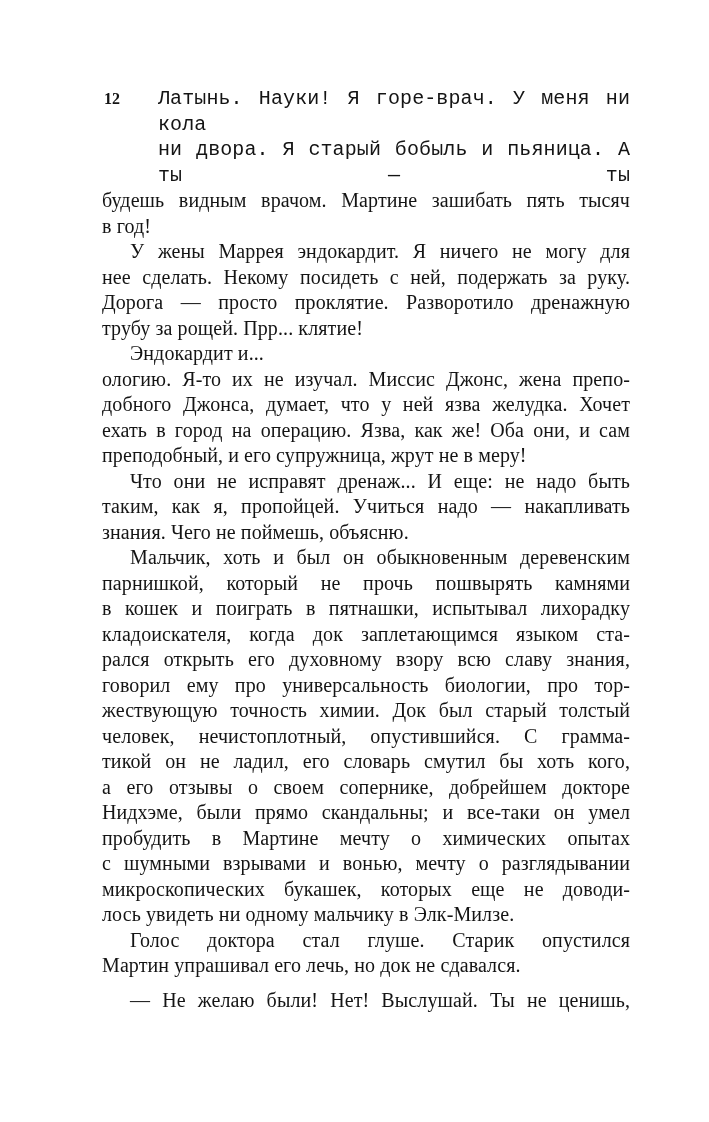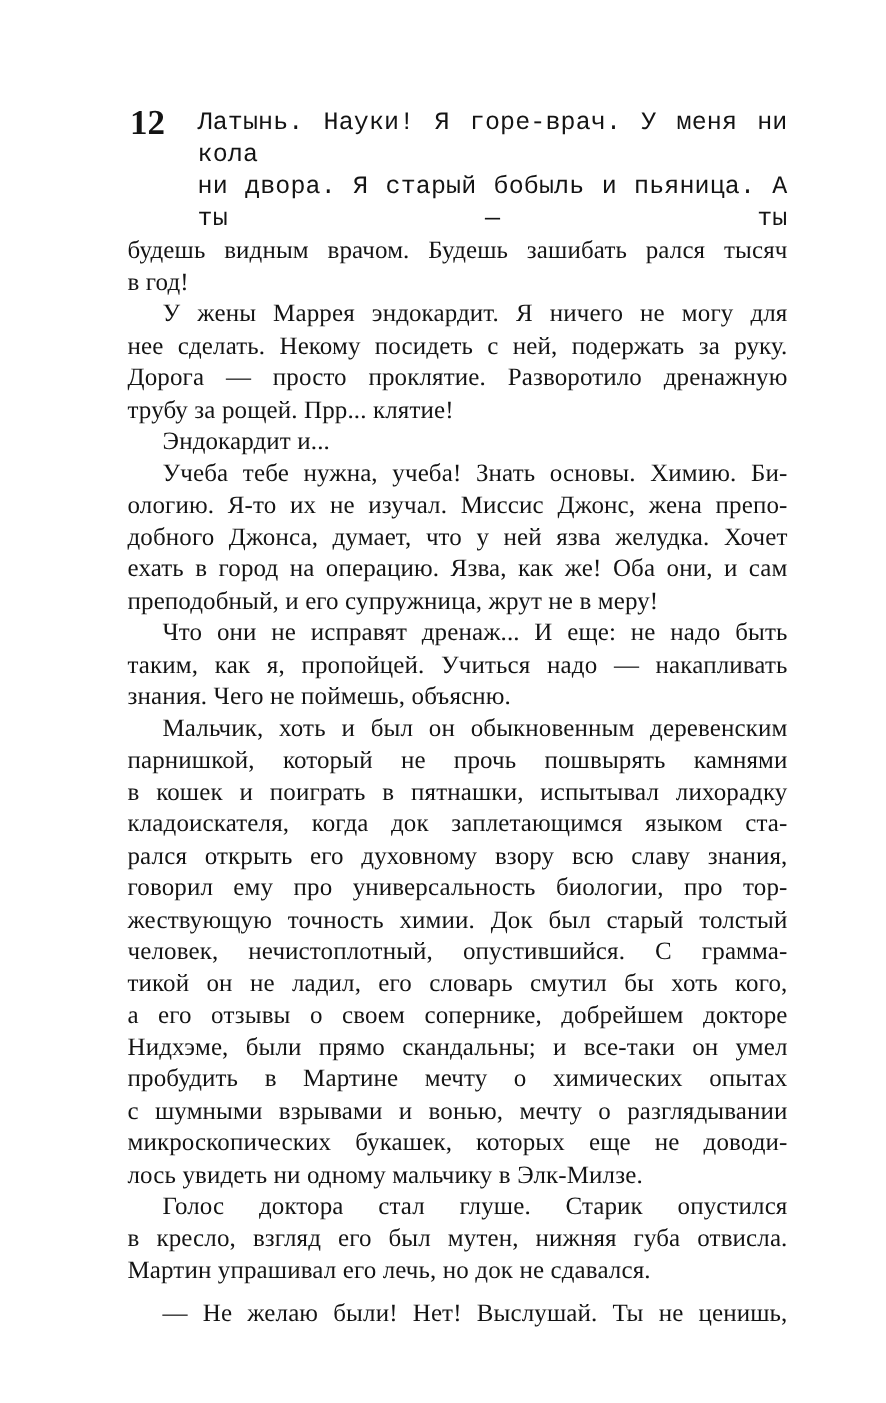--- a/index.html
+++ b/index.html
@@ -27,21 +27,21 @@
     color: #141414;
     font-size: 20px;
     line-height: 25.5px;
     letter-spacing: 0.1px;
   }
   .page-number {
     position: absolute;
     left: 2px;
     top: 0;
     font-weight: bold;
-    font-size: 28px;
+    font-size: 16px;
     line-height: 25.5px;
   }
   .paragraph {
     margin: 0;
     padding: 0;
   }
   .paragraph.spaced {
     margin-top: 9px;
   }
   .line {
@@ -63,34 +63,33 @@
 </head>
 <body style="background: rgb(255, 255, 255);">
 
 <div class="page">
   <div class="text-block" style="color: rgb(20, 20, 20);">
     <div class="page-number">12</div>
     <div id="paragraphs">
         <div class="paragraph">
           <div class="line hang">Латынь. Науки! Я горе-врач. У меня ни кола</div>
           <div class="line hang">ни двора. Я старый бобыль и пьяница. А ты — ты</div>
-          <div class="line">будешь видным врачом. Будешь зашибать рался тысяч</div>
+          <div class="line">будешь видным врачом. Мартине зашибать пять тысяч</div>
           <div class="line end">в год!</div>
         </div>
         <div class="paragraph">
           <div class="line indent">У жены Маррея эндокардит. Я ничего не могу для</div>
           <div class="line">нее сделать. Некому посидеть с ней, подержать за руку.</div>
           <div class="line">Дорога — просто проклятие. Разворотило дренажную</div>
           <div class="line end">трубу за рощей. Прр... клятие!</div>
         </div>
         <div class="paragraph">
           <div class="line end indent">Эндокардит и...</div>
         </div>
         <div class="paragraph">
-          <div class="line indent">Учеба тебе нужна, учеба! Знать основы. Химию. Би-</div>
           <div class="line">ологию. Я-то их не изучал. Миссис Джонс, жена препо-</div>
           <div class="line">добного Джонса, думает, что у ней язва желудка. Хочет</div>
           <div class="line">ехать в город на операцию. Язва, как же! Оба они, и сам</div>
           <div class="line end">преподобный, и его супружница, жрут не в меру!</div>
         </div>
         <div class="paragraph">
           <div class="line indent">Что они не исправят дренаж... И еще: не надо быть</div>
           <div class="line">таким, как я, пропойцей. Учиться надо — накапливать</div>
           <div class="line end">знания. Чего не поймешь, объясню.</div>
         </div>
@@ -106,21 +105,20 @@
           <div class="line">тикой он не ладил, его словарь смутил бы хоть кого,</div>
           <div class="line">а его отзывы о своем сопернике, добрейшем докторе</div>
           <div class="line">Нидхэме, были прямо скандальны; и все-таки он умел</div>
           <div class="line">пробудить в Мартине мечту о химических опытах</div>
           <div class="line">с шумными взрывами и вонью, мечту о разглядывании</div>
           <div class="line">микроскопических букашек, которых еще не доводи-</div>
           <div class="line end">лось увидеть ни одному мальчику в Элк-Милзе.</div>
         </div>
         <div class="paragraph">
           <div class="line indent">Голос доктора стал глуше. Старик опустился</div>
-          <div class="line">в кресло, взгляд его был мутен, нижняя губа отвисла.</div>
           <div class="line end">Мартин упрашивал его лечь, но док не сдавался.</div>
         </div>
         <div class="paragraph spaced">
           <div class="line indent">— Не желаю были! Нет! Выслушай. Ты не ценишь,</div>
         </div>
       </div>
   </div>
 </div>
 
 </body></html>

